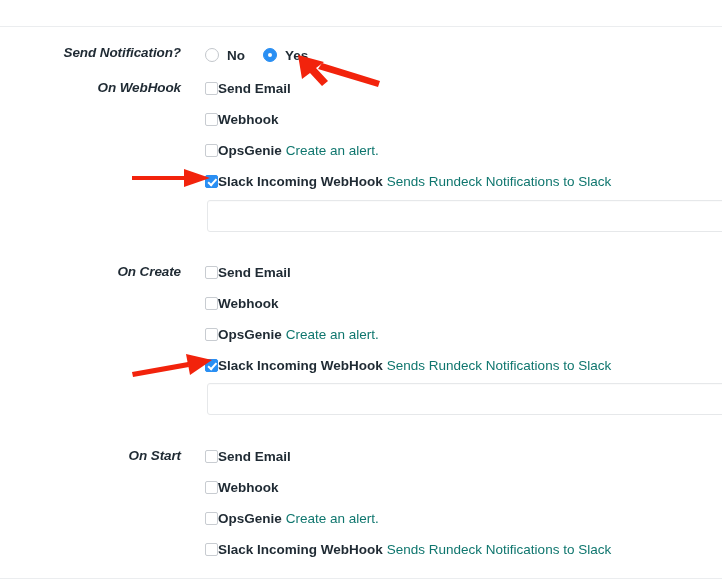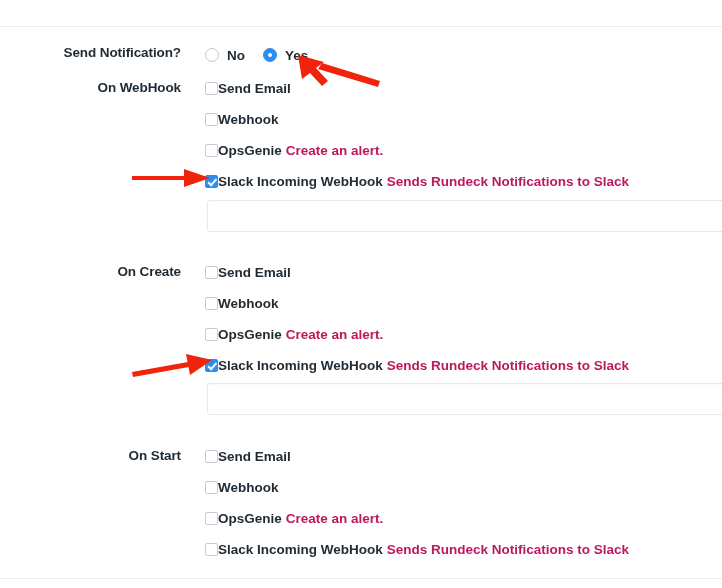--- a/index.html
+++ b/index.html
@@ -46,20 +46,21 @@
 
   .col-label {
     position: absolute;
     left: 0;
     width: 181px;
     text-align: right;
     font-size: 13.5px;
     font-weight: bold;
     color: #1f2a33;
     letter-spacing: -0.1px;
+    font-style: italic;
   }
 
   .col-field {
     position: absolute;
     left: 205px;
     width: 517px;
   }
 
   .radio-row {
     position: absolute;
@@ -142,22 +143,22 @@
   .check-text {
     font-size: 13.5px;
     line-height: 17px;
     white-space: nowrap;
   }
   .check-name {
     font-weight: bold;
     color: #1f2a33;
   }
   .check-desc {
-    color: #be185d;
-    font-weight: bold;
+    color: #0f766e;
+    font-weight: normal;
     margin-left: 4px;
   }
 
   .text-input {
     position: absolute;
     left: 207px;
     width: 600px;
     height: 32px;
     border: 1px solid #e6e8ea;
     border-radius: 3px;

